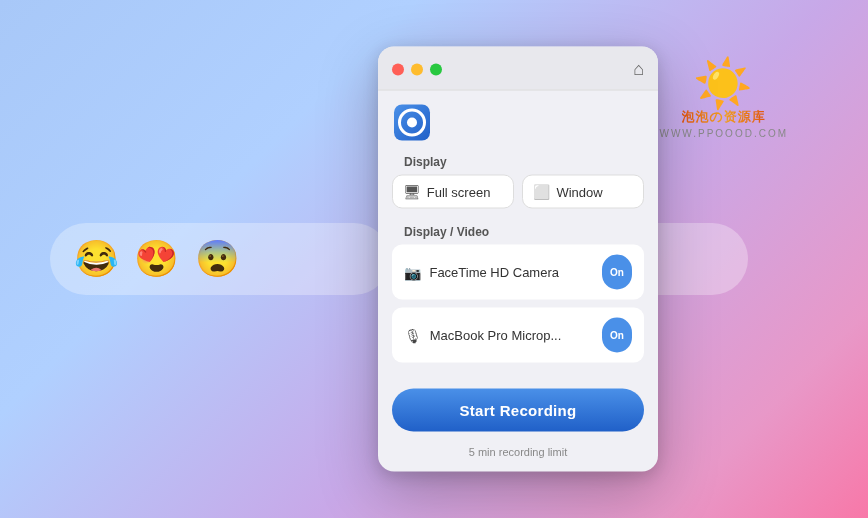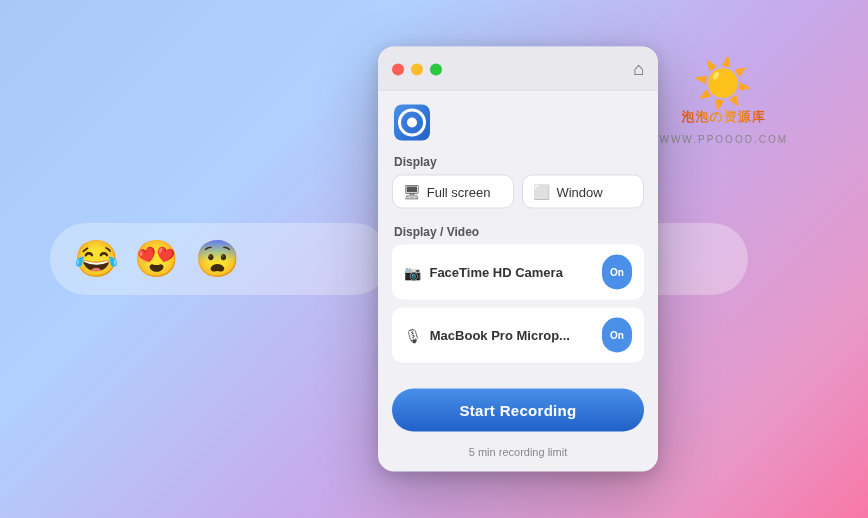--- a/index.html
+++ b/index.html
@@ -91,21 +91,21 @@
       letter-spacing: 1px;
       background: linear-gradient(to right, #e05510, #f0a020, #e05510);
       -webkit-background-clip: text;
       -webkit-text-fill-color: transparent;
     }
 
     .watermark-url {
       font-size: 10px;
       color: #888;
       letter-spacing: 2px;
-      margin-top: 8px;
+      margin-top: 2px;
     }
 
     
     .app-window {
       position: absolute;
       left: 50%;
       top: 50%;
       transform: translate(-20%, -50%);
       width: 280px;
       background: #f0f0f5;
@@ -199,20 +199,21 @@
     .app-version {
       font-size: 10px;
       color: #888;
     }
 
     .section-label {
       padding: 4px 16px 6px;
       font-size: 12px;
       font-weight: 600;
       color: #555;
+      margin-left: 10px;
     }
 
     .display-options {
       padding: 0 14px 12px;
       display: flex;
       gap: 8px;
     }
 
     .display-btn {
       flex: 1;
@@ -250,21 +251,21 @@
 
     .device-icon {
       font-size: 14px;
       color: #444;
     }
 
     .device-name {
       flex: 1;
       font-size: 13px;
       color: #333;
-      font-weight: 700;
+      font-weight: 400;
       white-space: nowrap;
       overflow: hidden;
       text-overflow: ellipsis;
     }
 
     .toggle-on {
       background: #4a90e8;
       color: white;
       border-radius: 20px;
       padding: 12px 8px;

